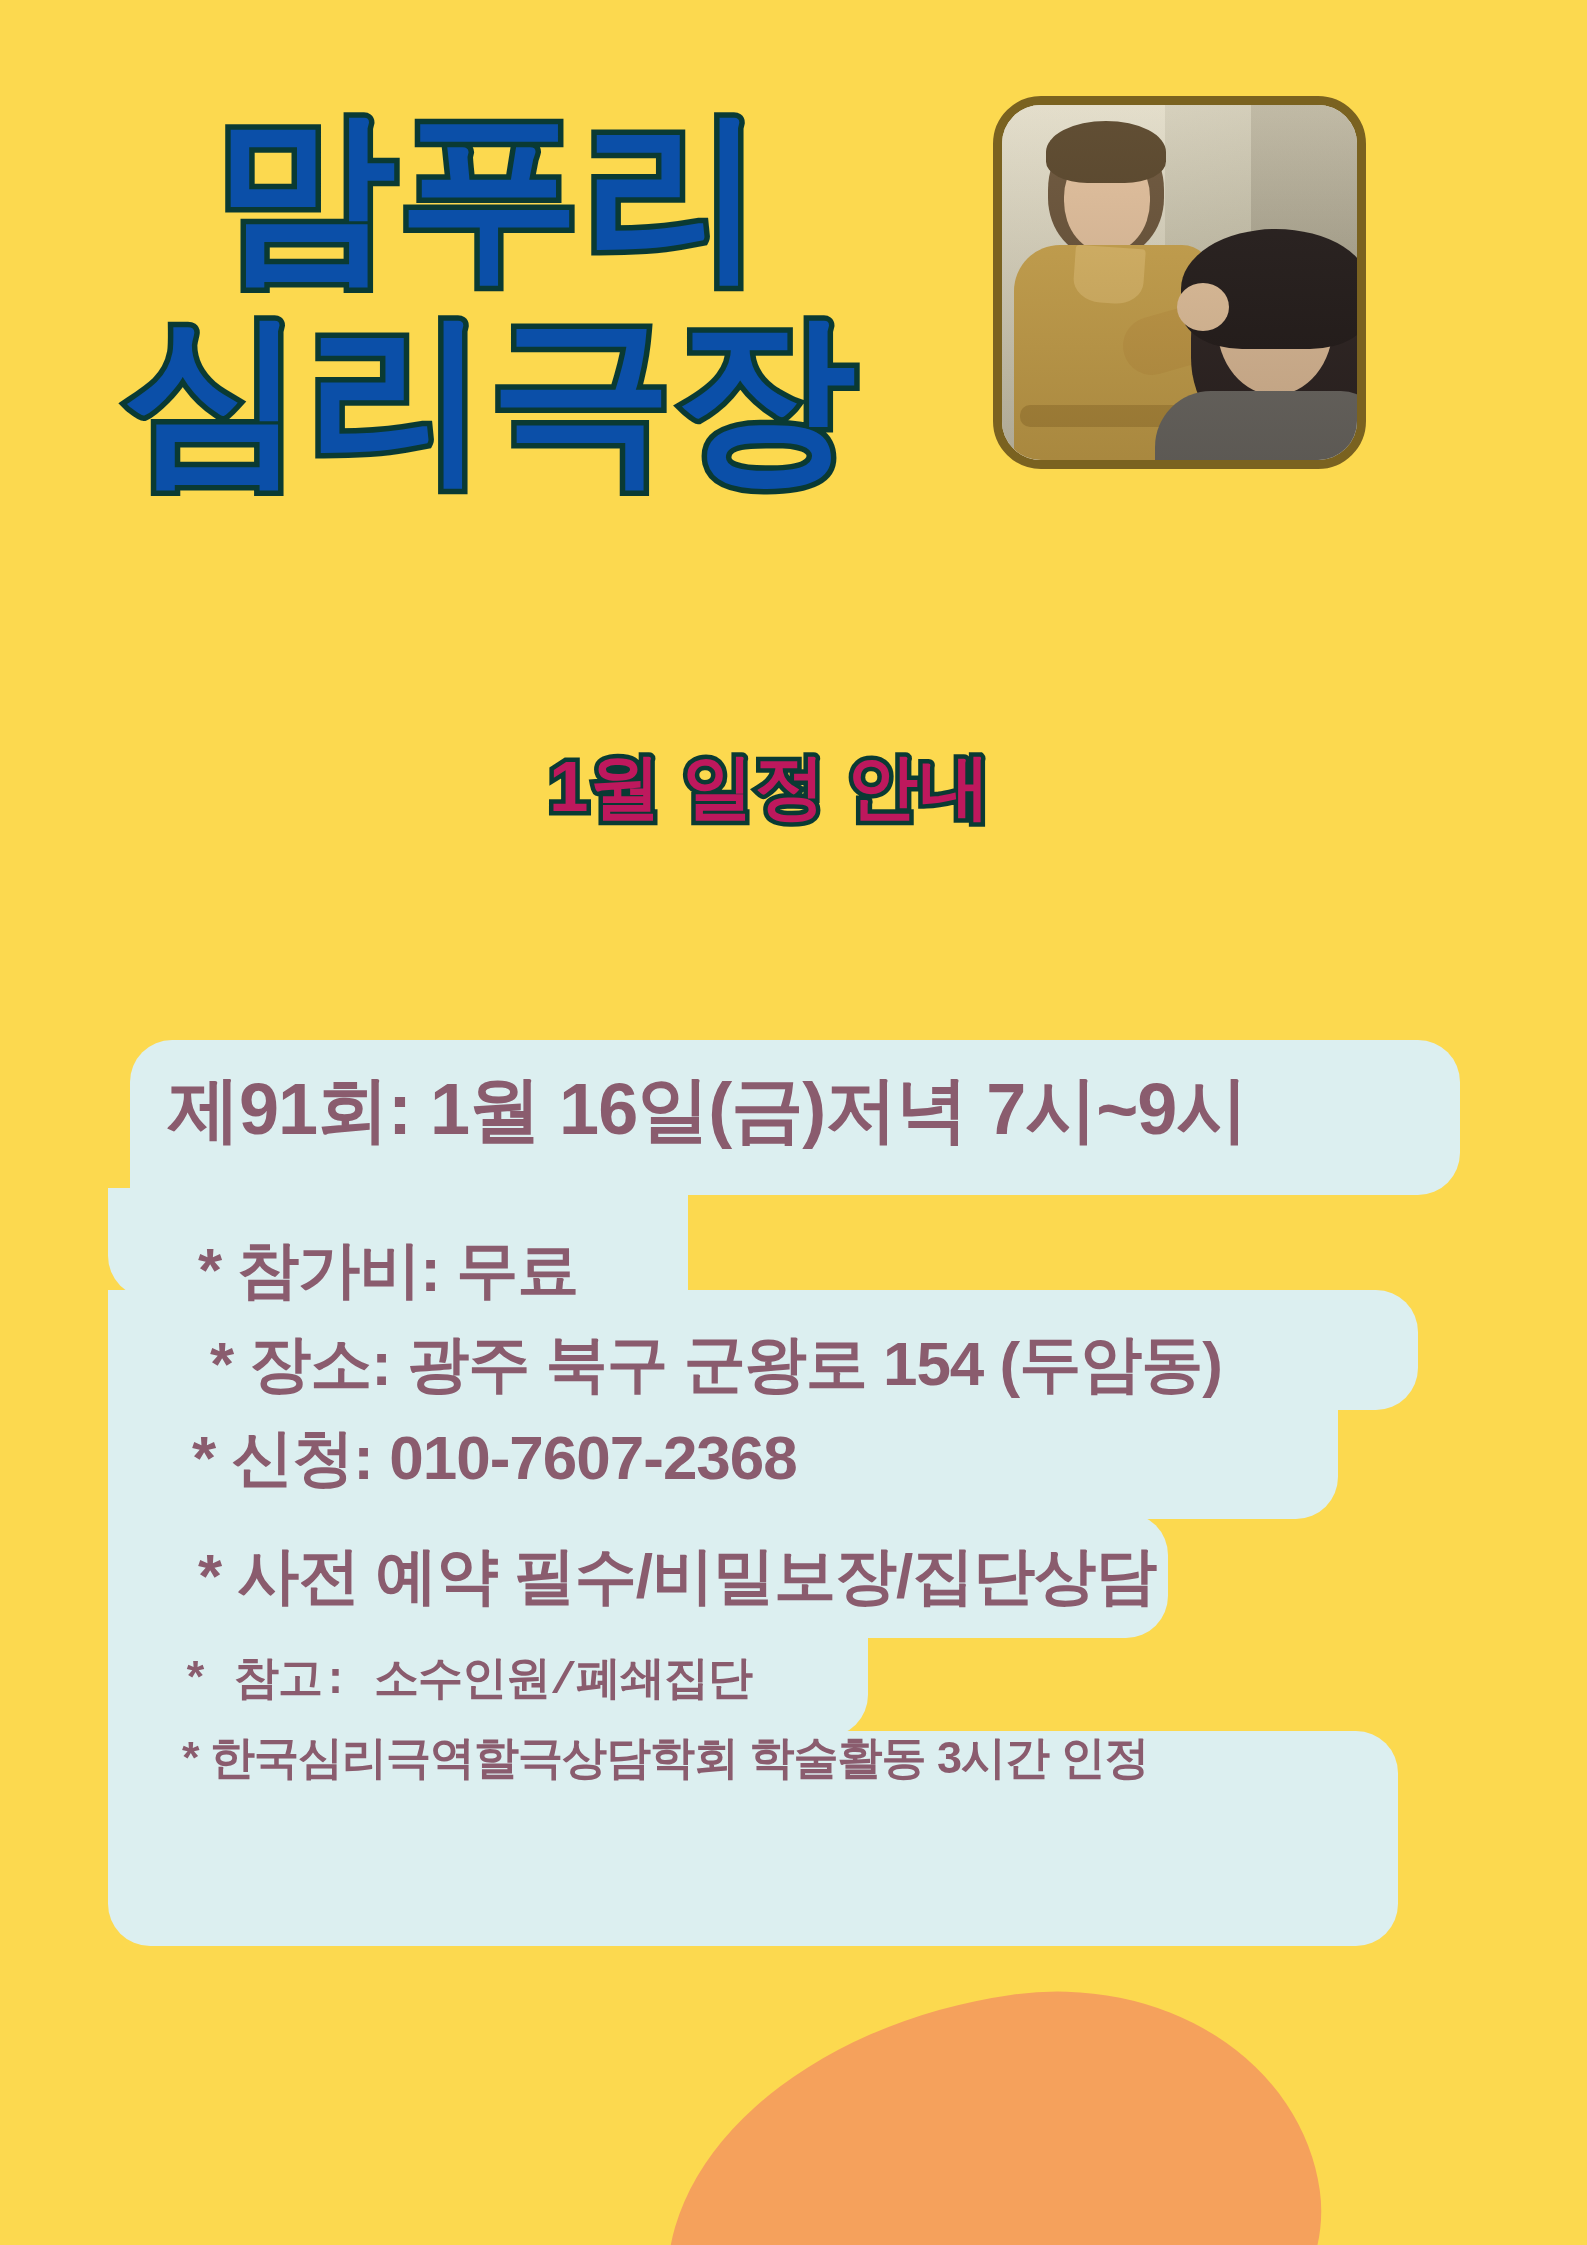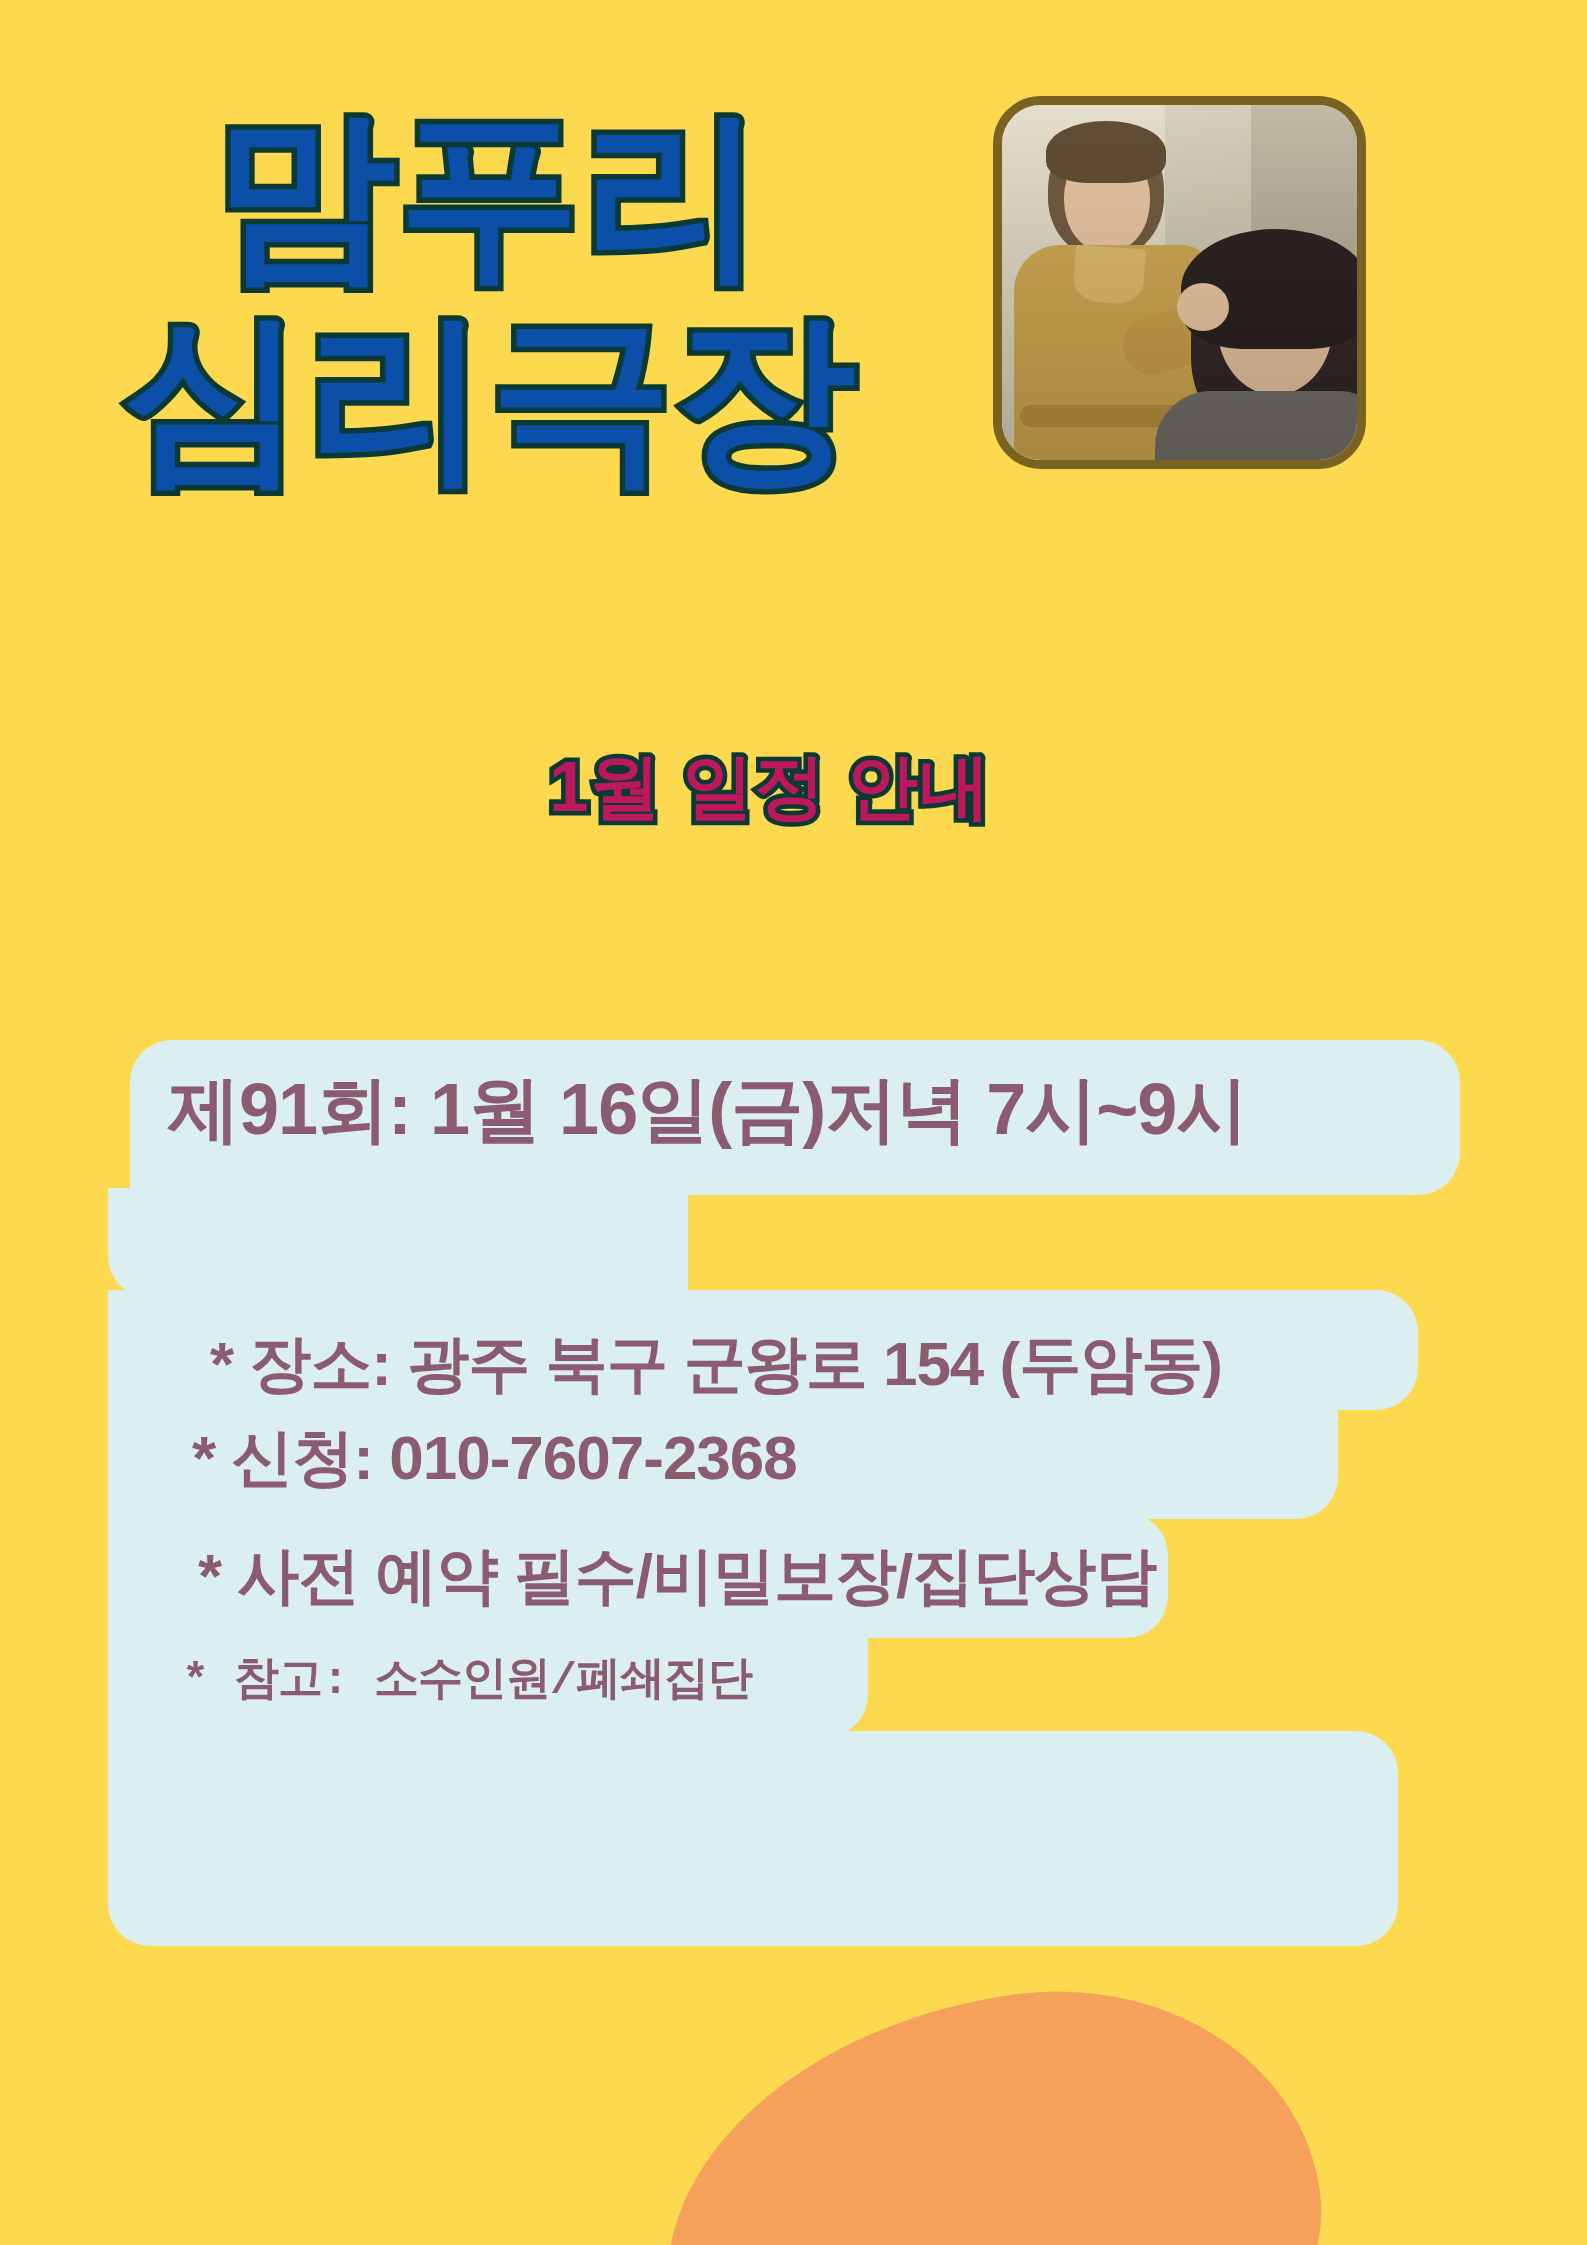--- a/index.html
+++ b/index.html
@@ -162,20 +162,22 @@
     <div class="bar b1"></div>
     <div class="bar b2"></div>
     <div class="bar b3"></div>
     <div class="bar b4"></div>
     <div class="bar b5"></div>
     <div class="bar b6"></div>
     <div class="bar b7"></div>
 
     <div class="ptext headline">제91회: 1월 16일(금)저녁 7시~9시</div>
 
+    <div class="ptext li li1">* 참가비: 무료</div>
     <div class="ptext li li2">* 장소: 광주 북구 군왕로 154 (두암동)</div>
     <div class="ptext li li3">* 신청: 010-7607-2368</div>
     <div class="ptext li li4">* 사전 예약 필수/비밀보장/집단상담</div>
 
     <div class="ptext note n1">* 참고: 소수인원/폐쇄집단</div>
+    <div class="ptext note n2">* 한국심리극역할극상담학회 학술활동 3시간 인정</div>
   </div>
 
 </div>
 
 </body></html>

